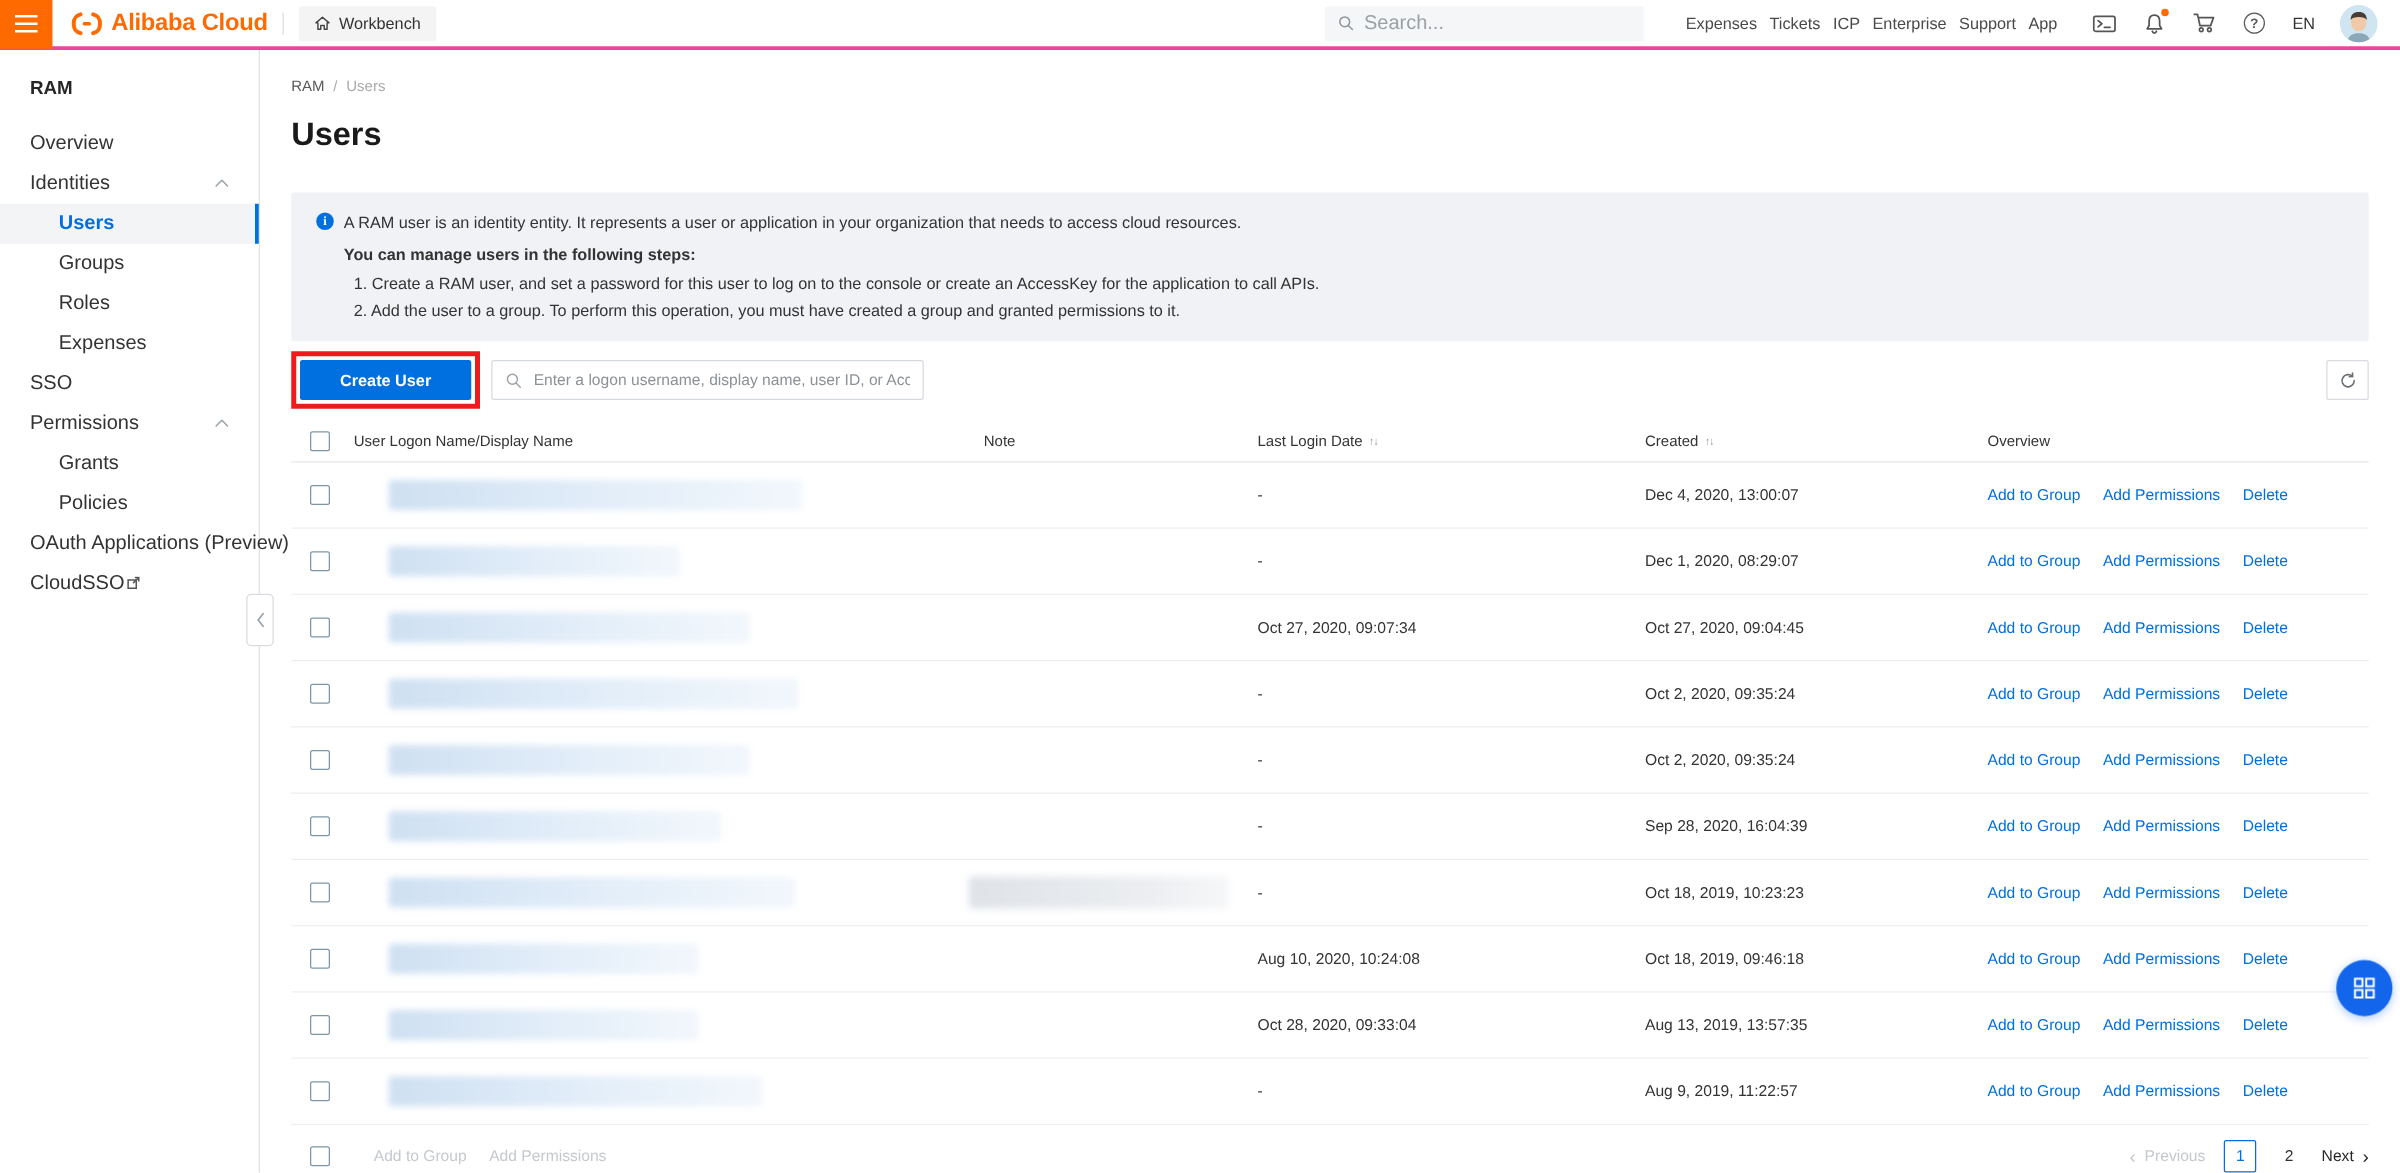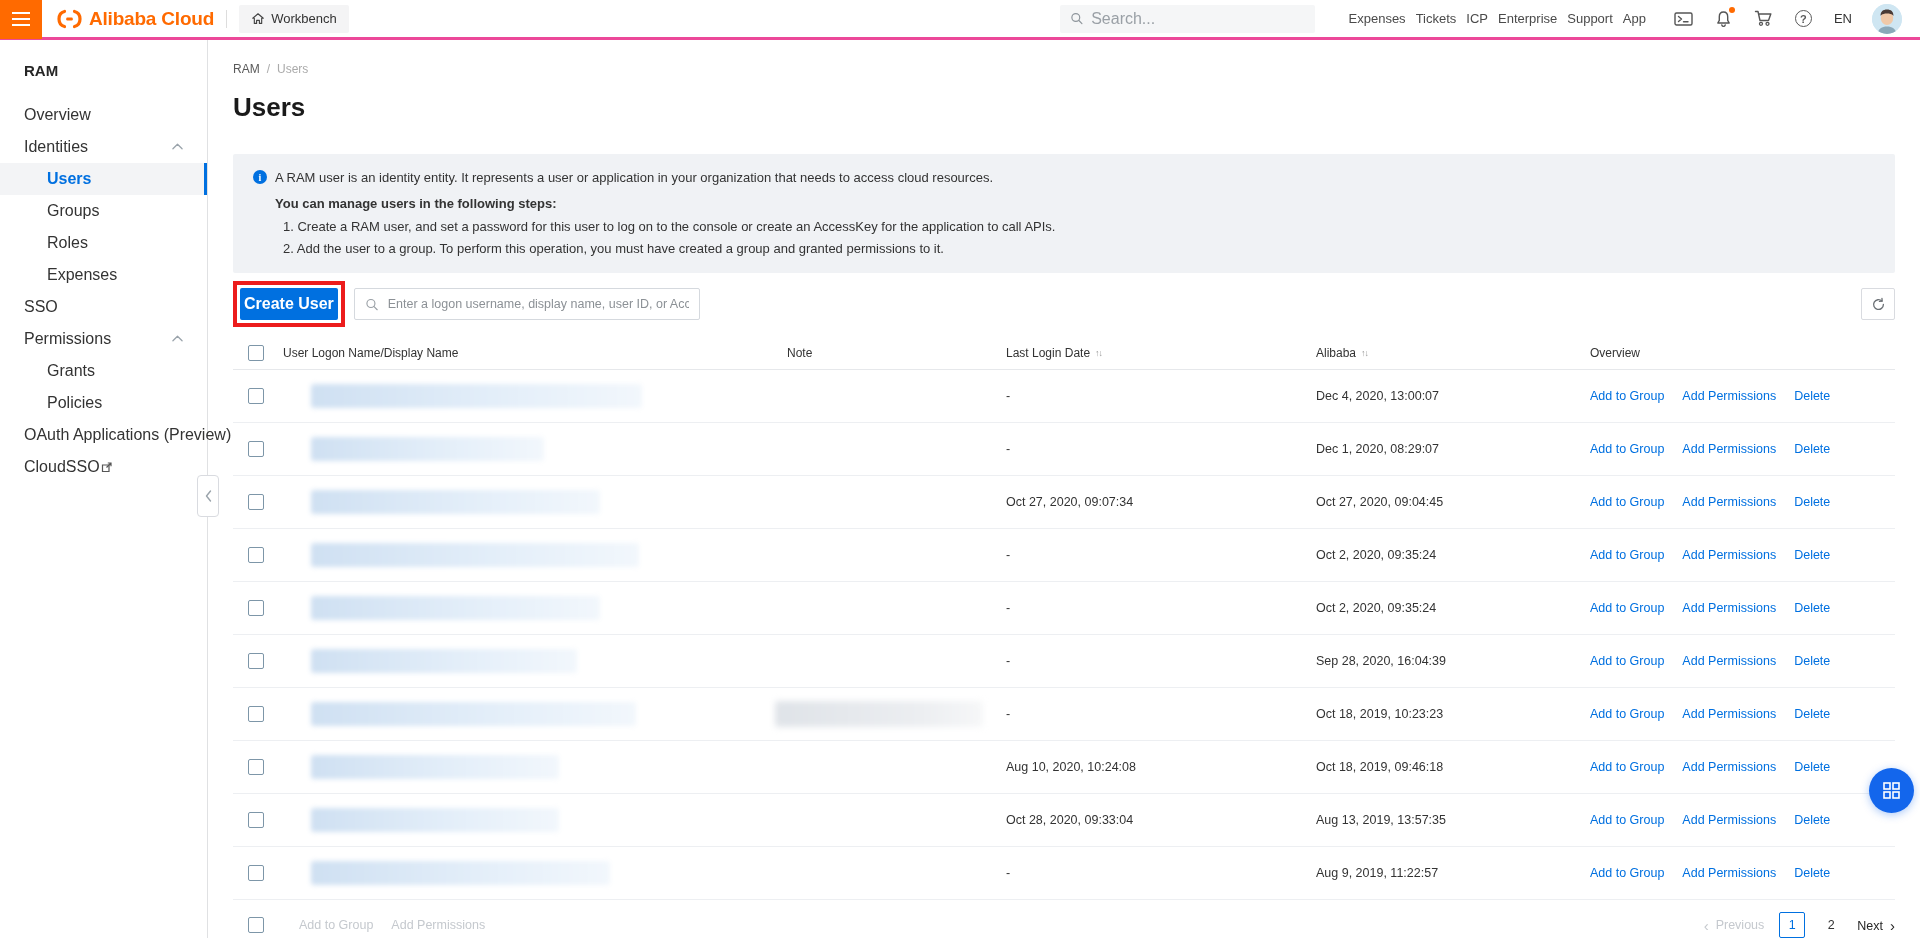--- a/index.html
+++ b/index.html
@@ -62,21 +62,21 @@
   .info-line1 { display:flex; align-items:flex-start; gap:8px; }
   .info-icon { flex:0 0 auto; width:14px; height:14px; margin-top:2px; border-radius:50%; background:#0070e0;
     color:#fff; font-size:10px; font-weight:bold; font-style:normal; display:flex; align-items:center;
     justify-content:center; font-family:"Liberation Serif", serif; }
   .info-line2 { font-weight:bold; margin:7px 0 4px 22px; }
   .info-step { margin-left:30px; margin-top:3px; }
 
   .toolbar { margin-top:8px; display:flex; align-items:center; }
   .annotation-box { border:4px solid #ec1c1c; padding:3px; display:inline-block; }
   .create-btn { height:32px; background:#0070e0; color:#fff; border:none; border-radius:2px;
-    font-size:16px; font-weight:bold; padding:0 4px; cursor:pointer; font-family:"Liberation Sans", sans-serif; }
+    font-size:13px; font-weight:bold; padding:0 32px; cursor:pointer; font-family:"Liberation Sans", sans-serif; }
   .user-search { margin-left:9px; width:346px; height:32px; border:1px solid #d5d9de; border-radius:2px;
     background:#fff; display:flex; align-items:center; padding:0 10px; gap:9px; }
   .user-search input { border:none; outline:none; font-size:12.5px; width:100%; color:#333;
     font-family:"Liberation Sans", sans-serif; }
   .user-search input::placeholder { color:#8c9196; }
   .refresh-btn { margin-left:auto; width:34px; height:32px; border:1px solid #d9dbe0; border-radius:2px;
     background:#fff; display:flex; align-items:center; justify-content:center; color:#6b7075; cursor:pointer; }
 
   
   .table { margin-top:10px; }
@@ -96,21 +96,21 @@
 
   
   .table-footer { height:50px; display:flex; align-items:center; }
   .foot-links { display:flex; gap:18px; margin-left:35px; font-size:12.5px; color:#c5c9ce; }
   .pagination { margin-left:auto; display:flex; align-items:center; gap:15px; font-size:12.5px; }
   .pg-prev { color:#c5c9ce; display:flex; align-items:center; gap:7px; }
   .pg-chevron { font-size:15px; line-height:1; }
   .pg-current { width:26px; height:26px; border:1px solid #0070e0; color:#0070e0; border-radius:2px;
     display:flex; align-items:center; justify-content:center; cursor:default; }
   .pg-page { width:22px; text-align:center; color:#333; cursor:pointer; }
-  .pg-next { color:#262626; display:flex; align-items:flex-end; gap:7px; cursor:pointer; }
+  .pg-next { color:#262626; display:flex; align-items:center; gap:7px; cursor:pointer; }
 
   .fab { position:fixed; left:1869px; top:768px; width:45px; height:45px; border-radius:50%;
     background:#1366ec; display:flex; align-items:center; justify-content:center; cursor:pointer;
     box-shadow:0 2px 8px rgba(19,102,236,.35); z-index:40; }
 </style>
 </head>
 <body>
 
 <div class="topbar">
   <div class="hamburger">
@@ -271,21 +271,21 @@
         <div class="cb-cell">
             <div class="checkbox"></div>
           </div>
         <div class="th">User Logon Name/Display Name</div>
         <div class="th">Note</div>
         <div class="th">
           <span>Last Login Date</span>
           <span class="sort">↑↓</span>
         </div>
         <div class="th">
-          <span>Alibaba</span>
+          <span>Created</span>
           <span class="sort">↑↓</span>
         </div>
         <div class="th">Overview</div>
       </div>
       <div id="table-body">
   <div class="tr row">
     <div class="cb-cell">
               <div class="checkbox"></div>
             </div>
     <div>

